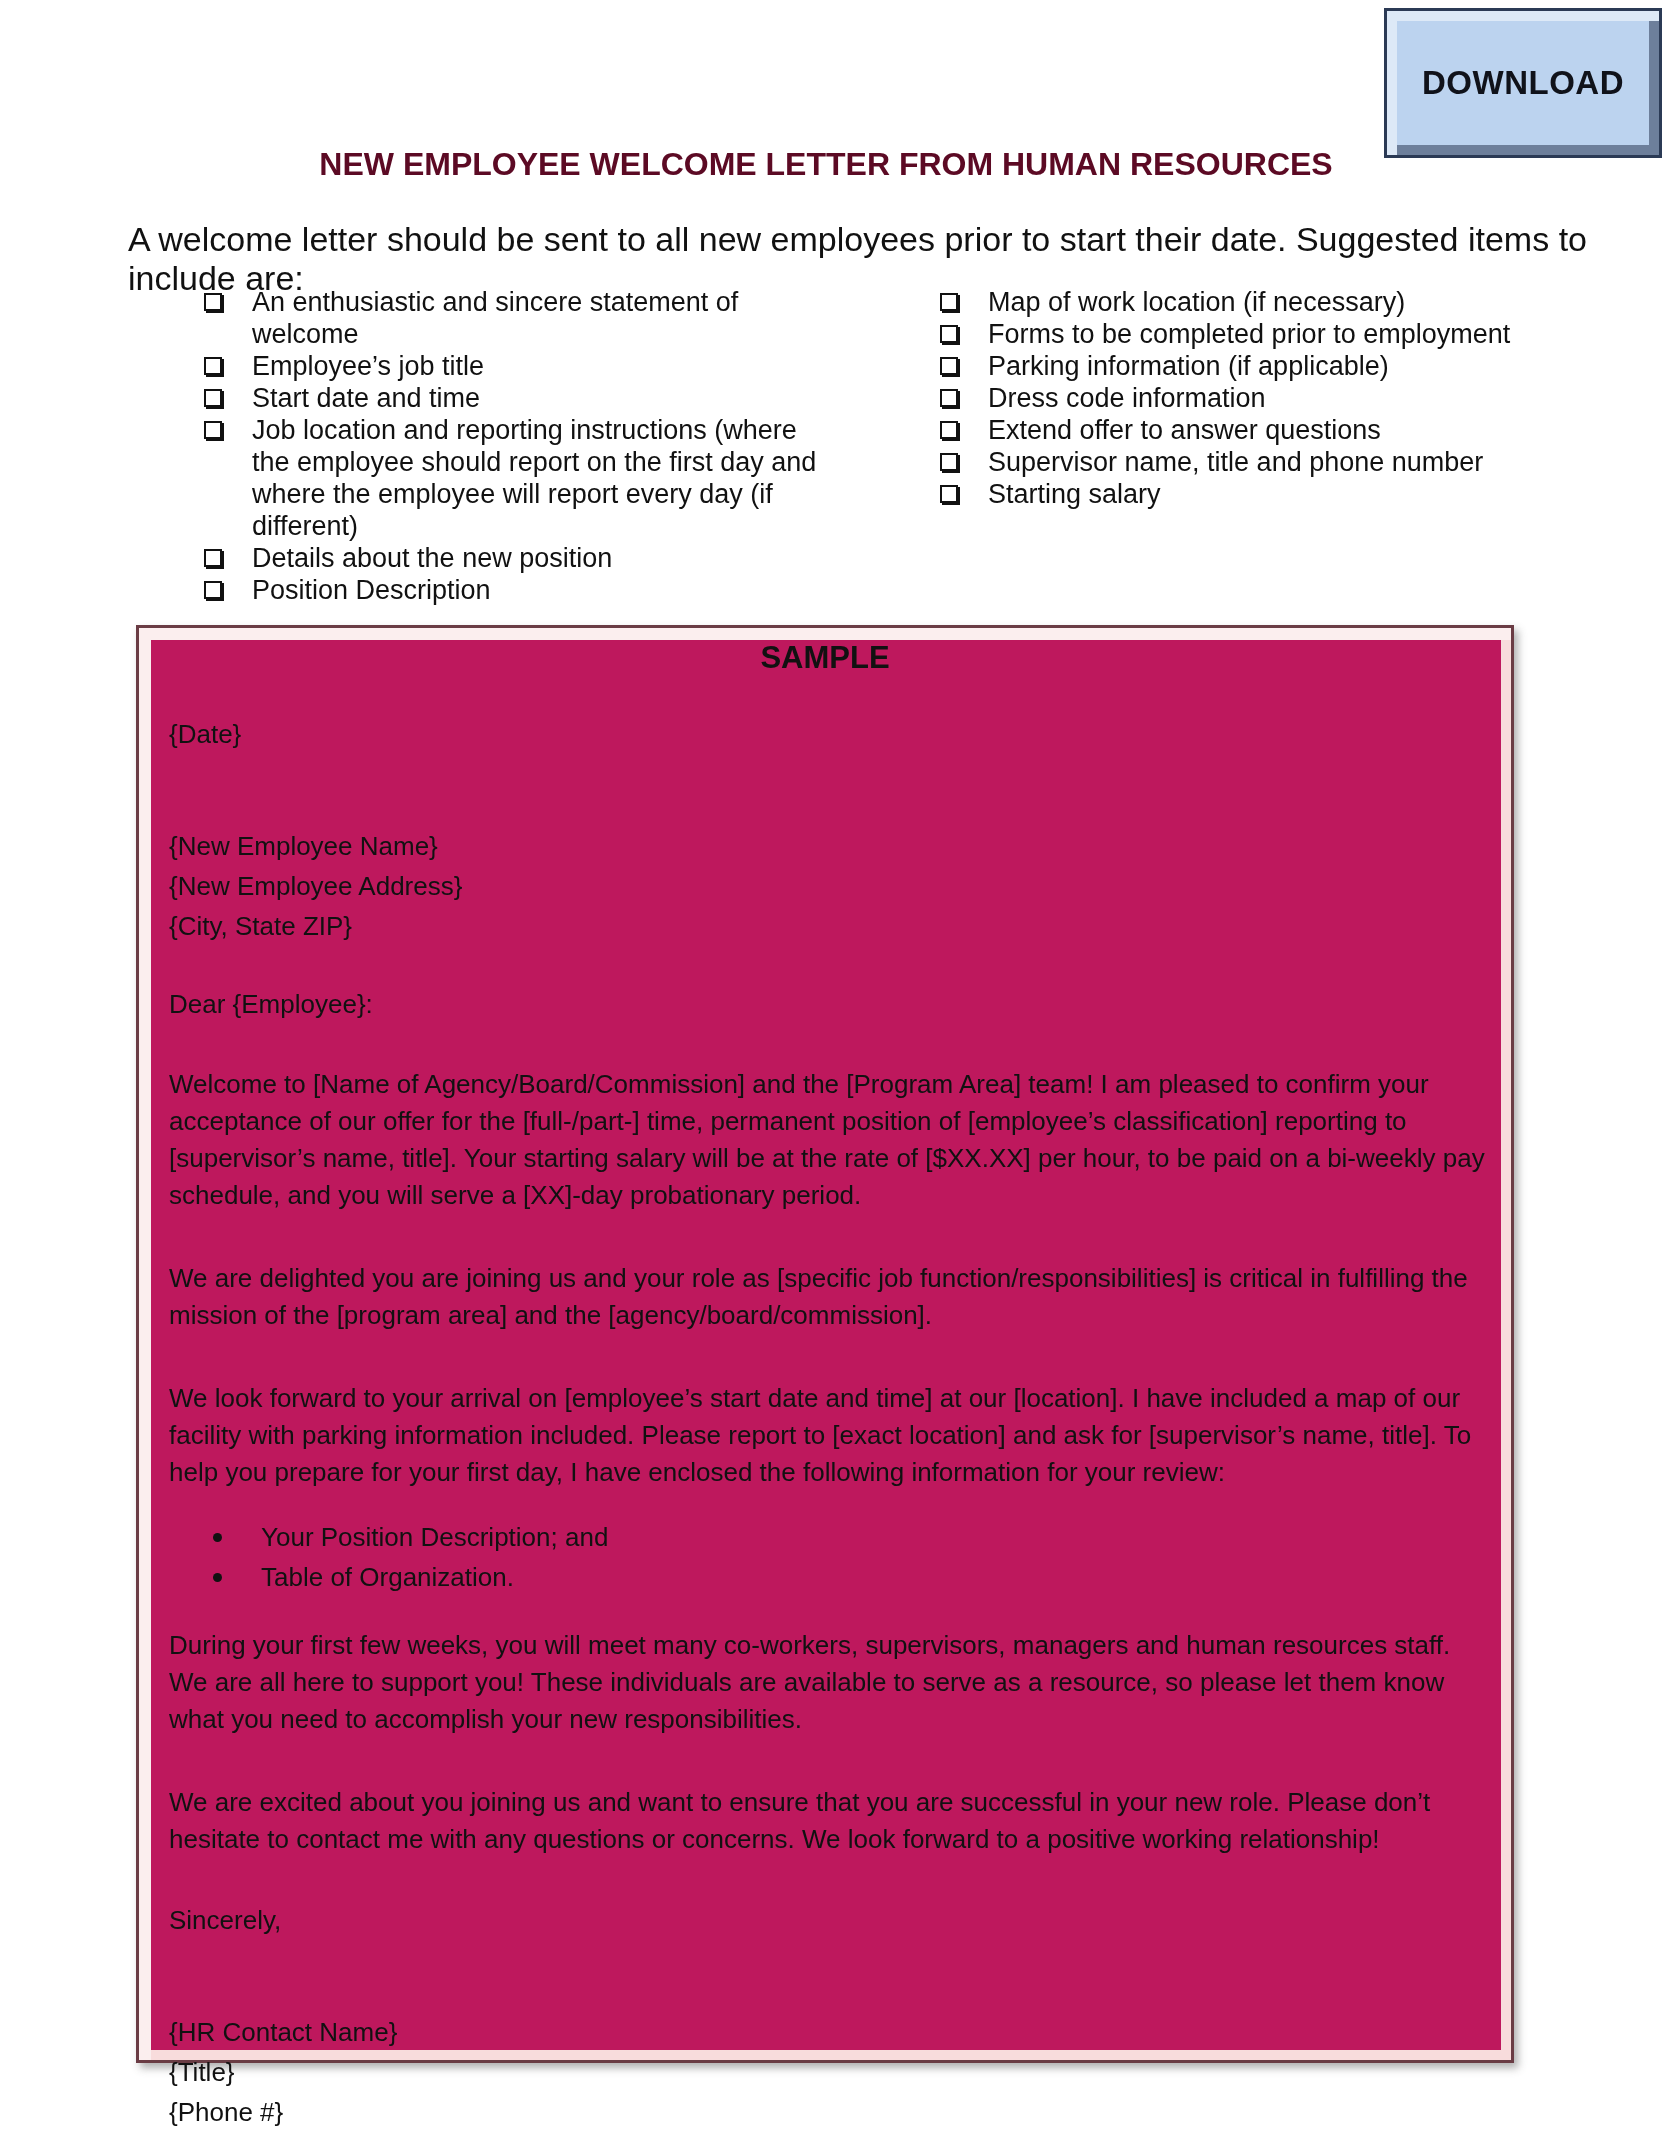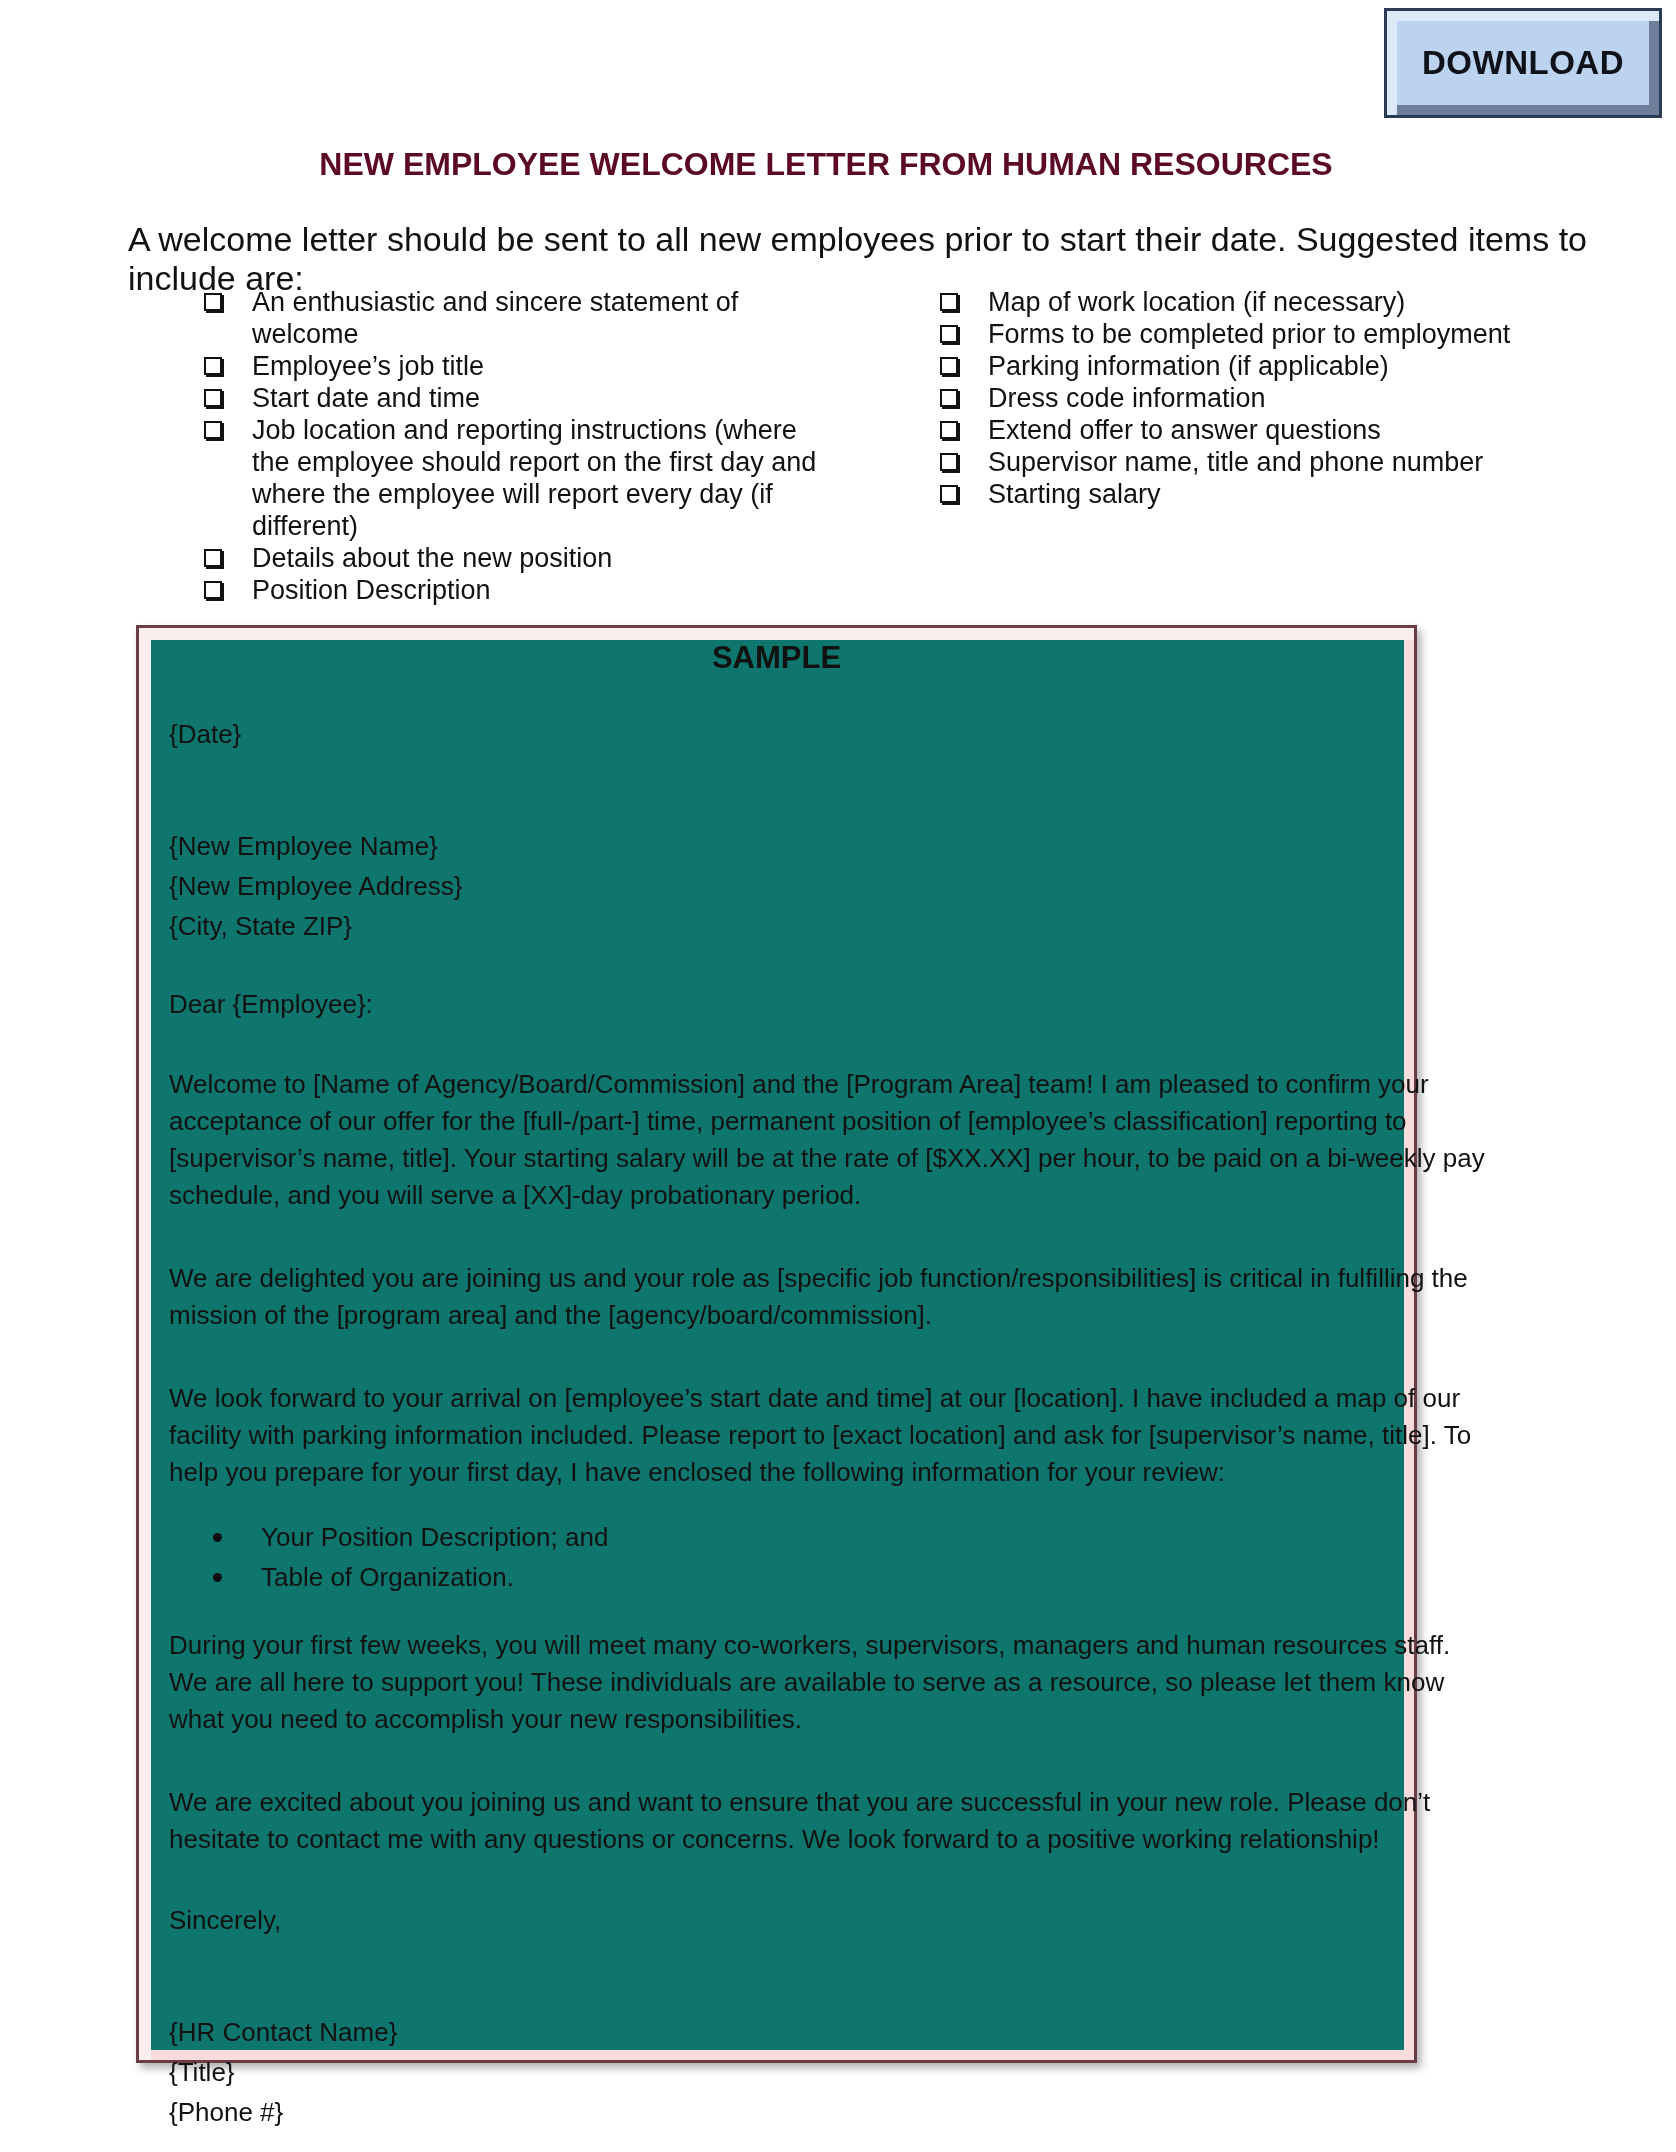--- a/index.html
+++ b/index.html
@@ -1,21 +1,21 @@
 <!DOCTYPE html>
 <html><head>
 <meta charset="utf-8">
 <style>
   html, body { margin: 0; padding: 0; background: #ffffff; }
   body {
     width: 1676px; height: 2152px; position: relative; overflow: hidden;
     font-family: "Liberation Sans", sans-serif; color: #000;
   }
   .download-btn {
-    position: absolute; left: 1384px; top: 8px; width: 278px; height: 110px;
+    position: absolute; left: 1384px; top: 8px; width: 278px; height: 150px;
     box-sizing: border-box; background: #bcd3ef;
     border: 3px solid #2b3a55;
     box-shadow: inset 10px 10px 0 #dde9f7, inset -10px -10px 0 #6d7f9b;
     display: flex; align-items: center; justify-content: center;
     font-weight: bold; font-size: 33px; color: #10121a; letter-spacing: 0.5px;
     cursor: pointer;
   }
   .title {
     position: absolute; left: 0; width: 1652px; top: 146px; text-align: center;
     font-weight: bold; font-size: 32px; color: #5c0a24;
@@ -25,22 +25,22 @@
   }
   .checklist { position: absolute; margin: 0; padding: 0; list-style: none; font-size: 27px; line-height: 32px; color: #111; }
   .checklist.left { left: 168px; top: 286px; width: 650px; }
   .checklist.right { left: 904px; top: 286px; width: 620px; }
   .checklist li { position: relative; padding-left: 48px; margin-left: 36px; }
   .checkbox {
     position: absolute; left: 0; top: 7px; width: 14px; height: 14px;
     border: 2px solid #111; box-shadow: 2px 2px 0 #111; background: #fff;
   }
   .sample {
-    position: absolute; left: 136px; top: 625px; width: 1281px; height: 1438px;
-    box-sizing: border-box; background: #0f766e;
+    position: absolute; left: 136px; top: 625px; width: 1378px; height: 1438px;
+    box-sizing: border-box; background: #be185d;
     border: 3px solid #6a3c44;
     box-shadow: inset 12px 12px 0 #fbeeee, inset -10px -10px 0 #f8dcdc, 4px 5px 8px rgba(80,80,80,0.45);
   }
   .sample-heading {
     position: absolute; top: 12px; left: 0; width: 100%; text-align: center;
     font-weight: bold; font-size: 31px; color: #111;
   }
   .letter { position: absolute; left: 22px; top: 82px; width: 1340px; font-size: 26px; color: #111; line-height: 32px; }
   .letter p { margin: 8px; }
   .para { line-height: 37px; }

